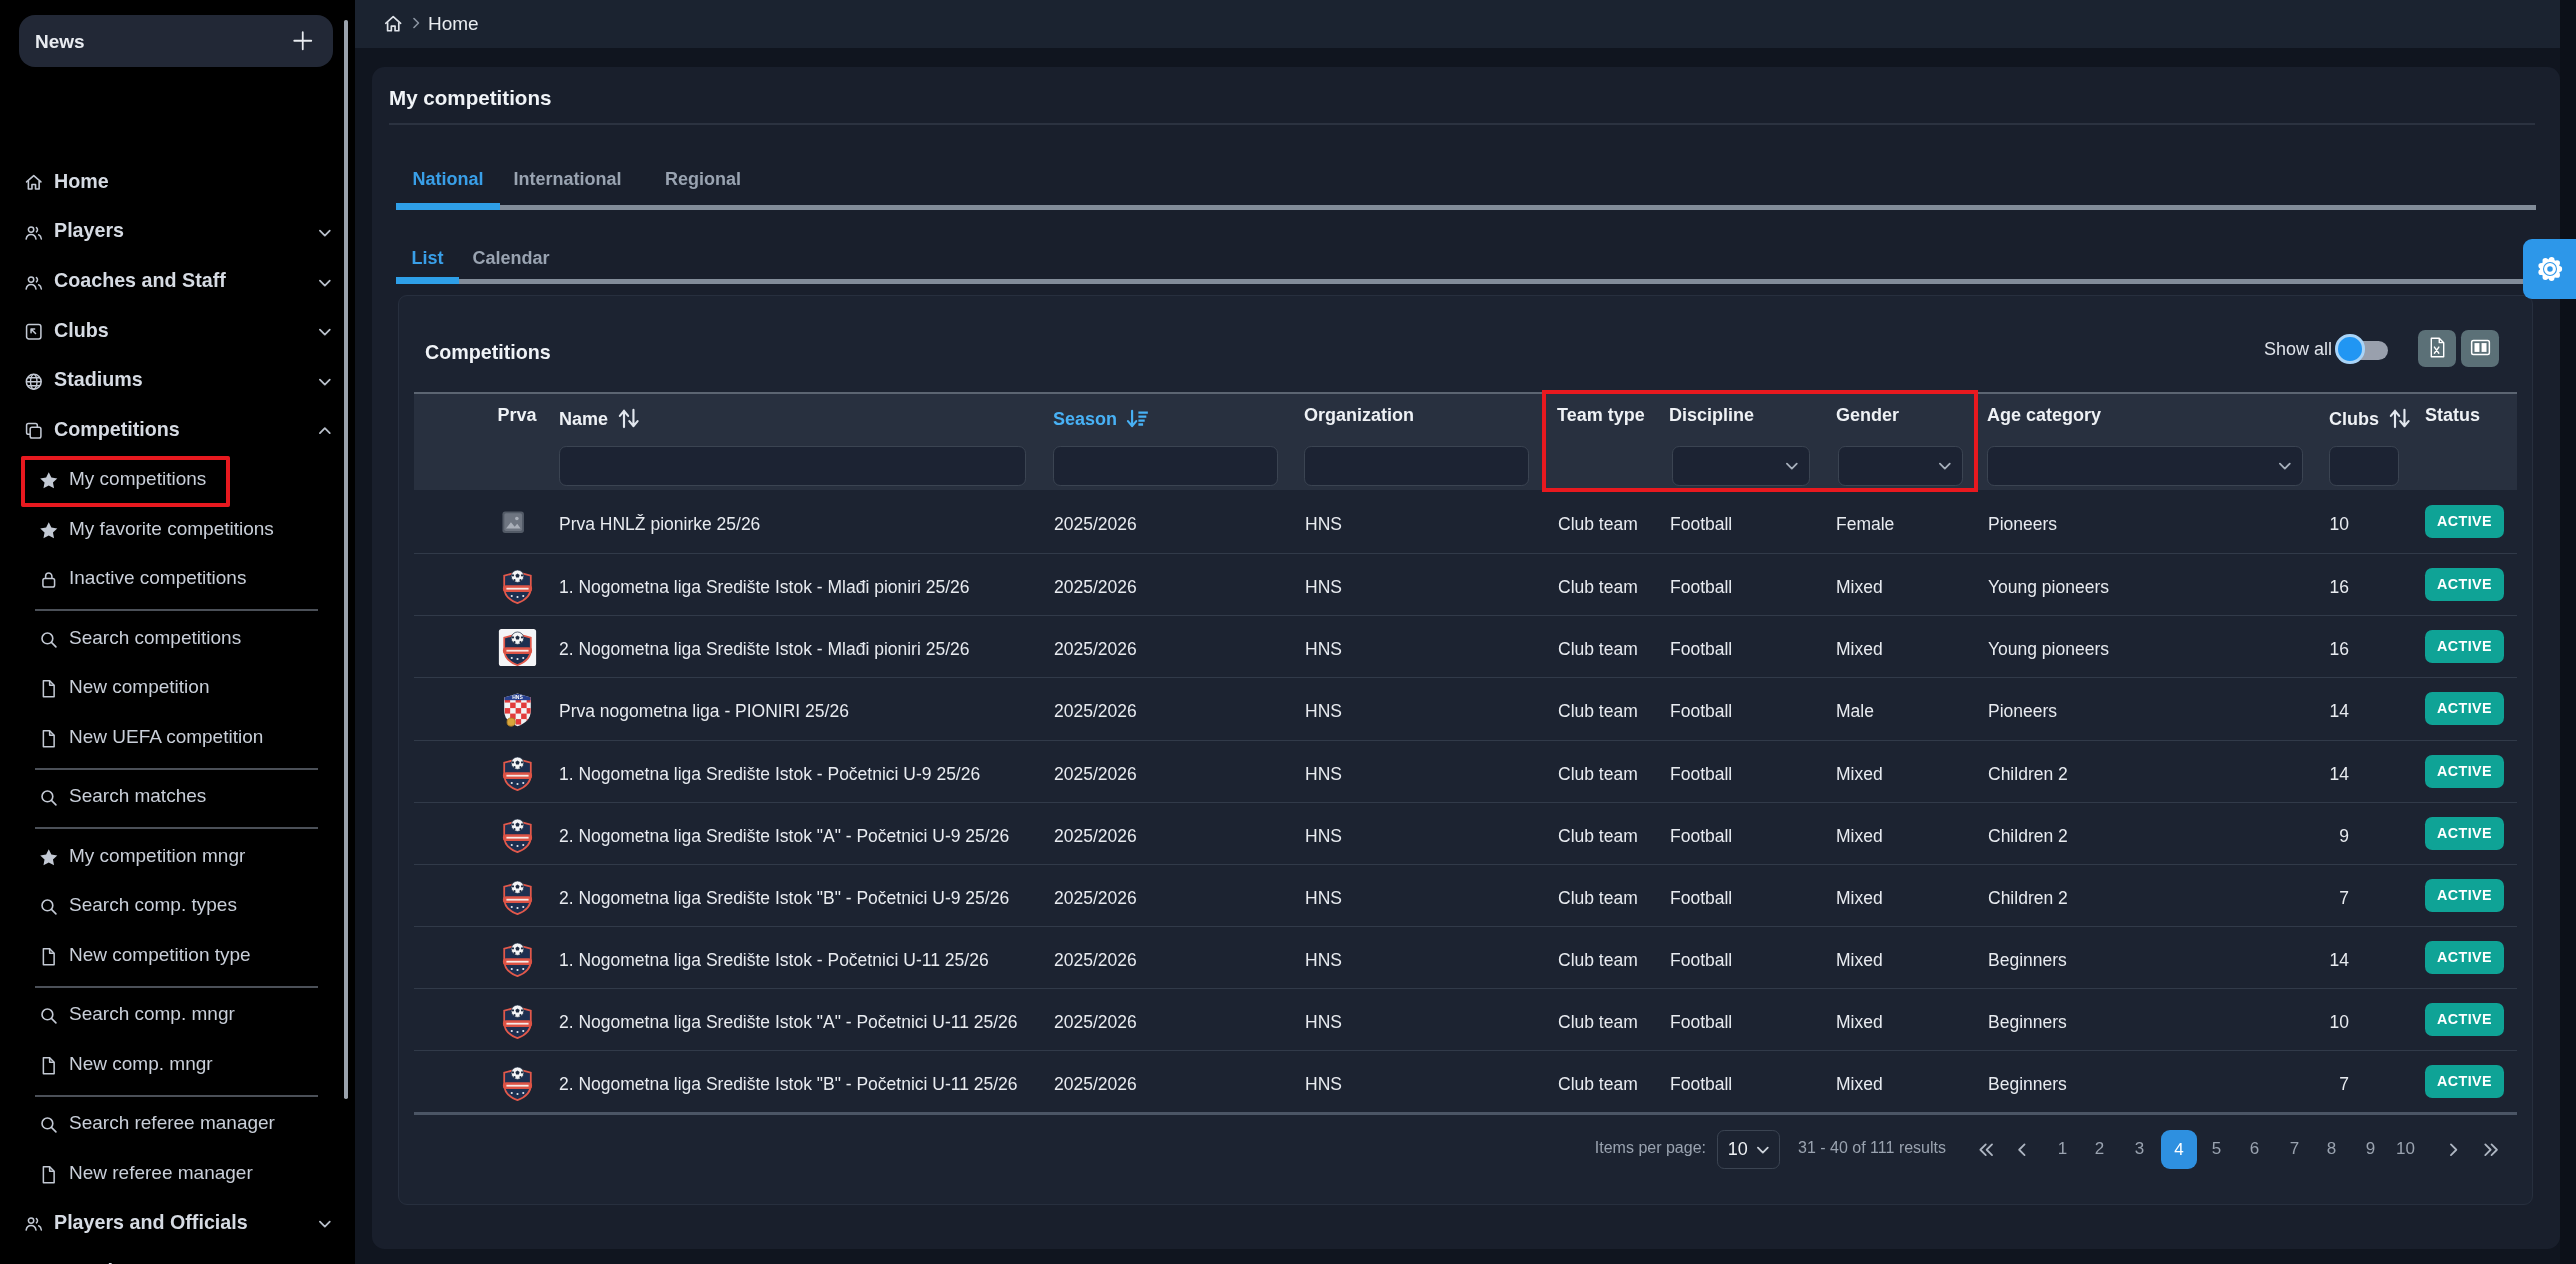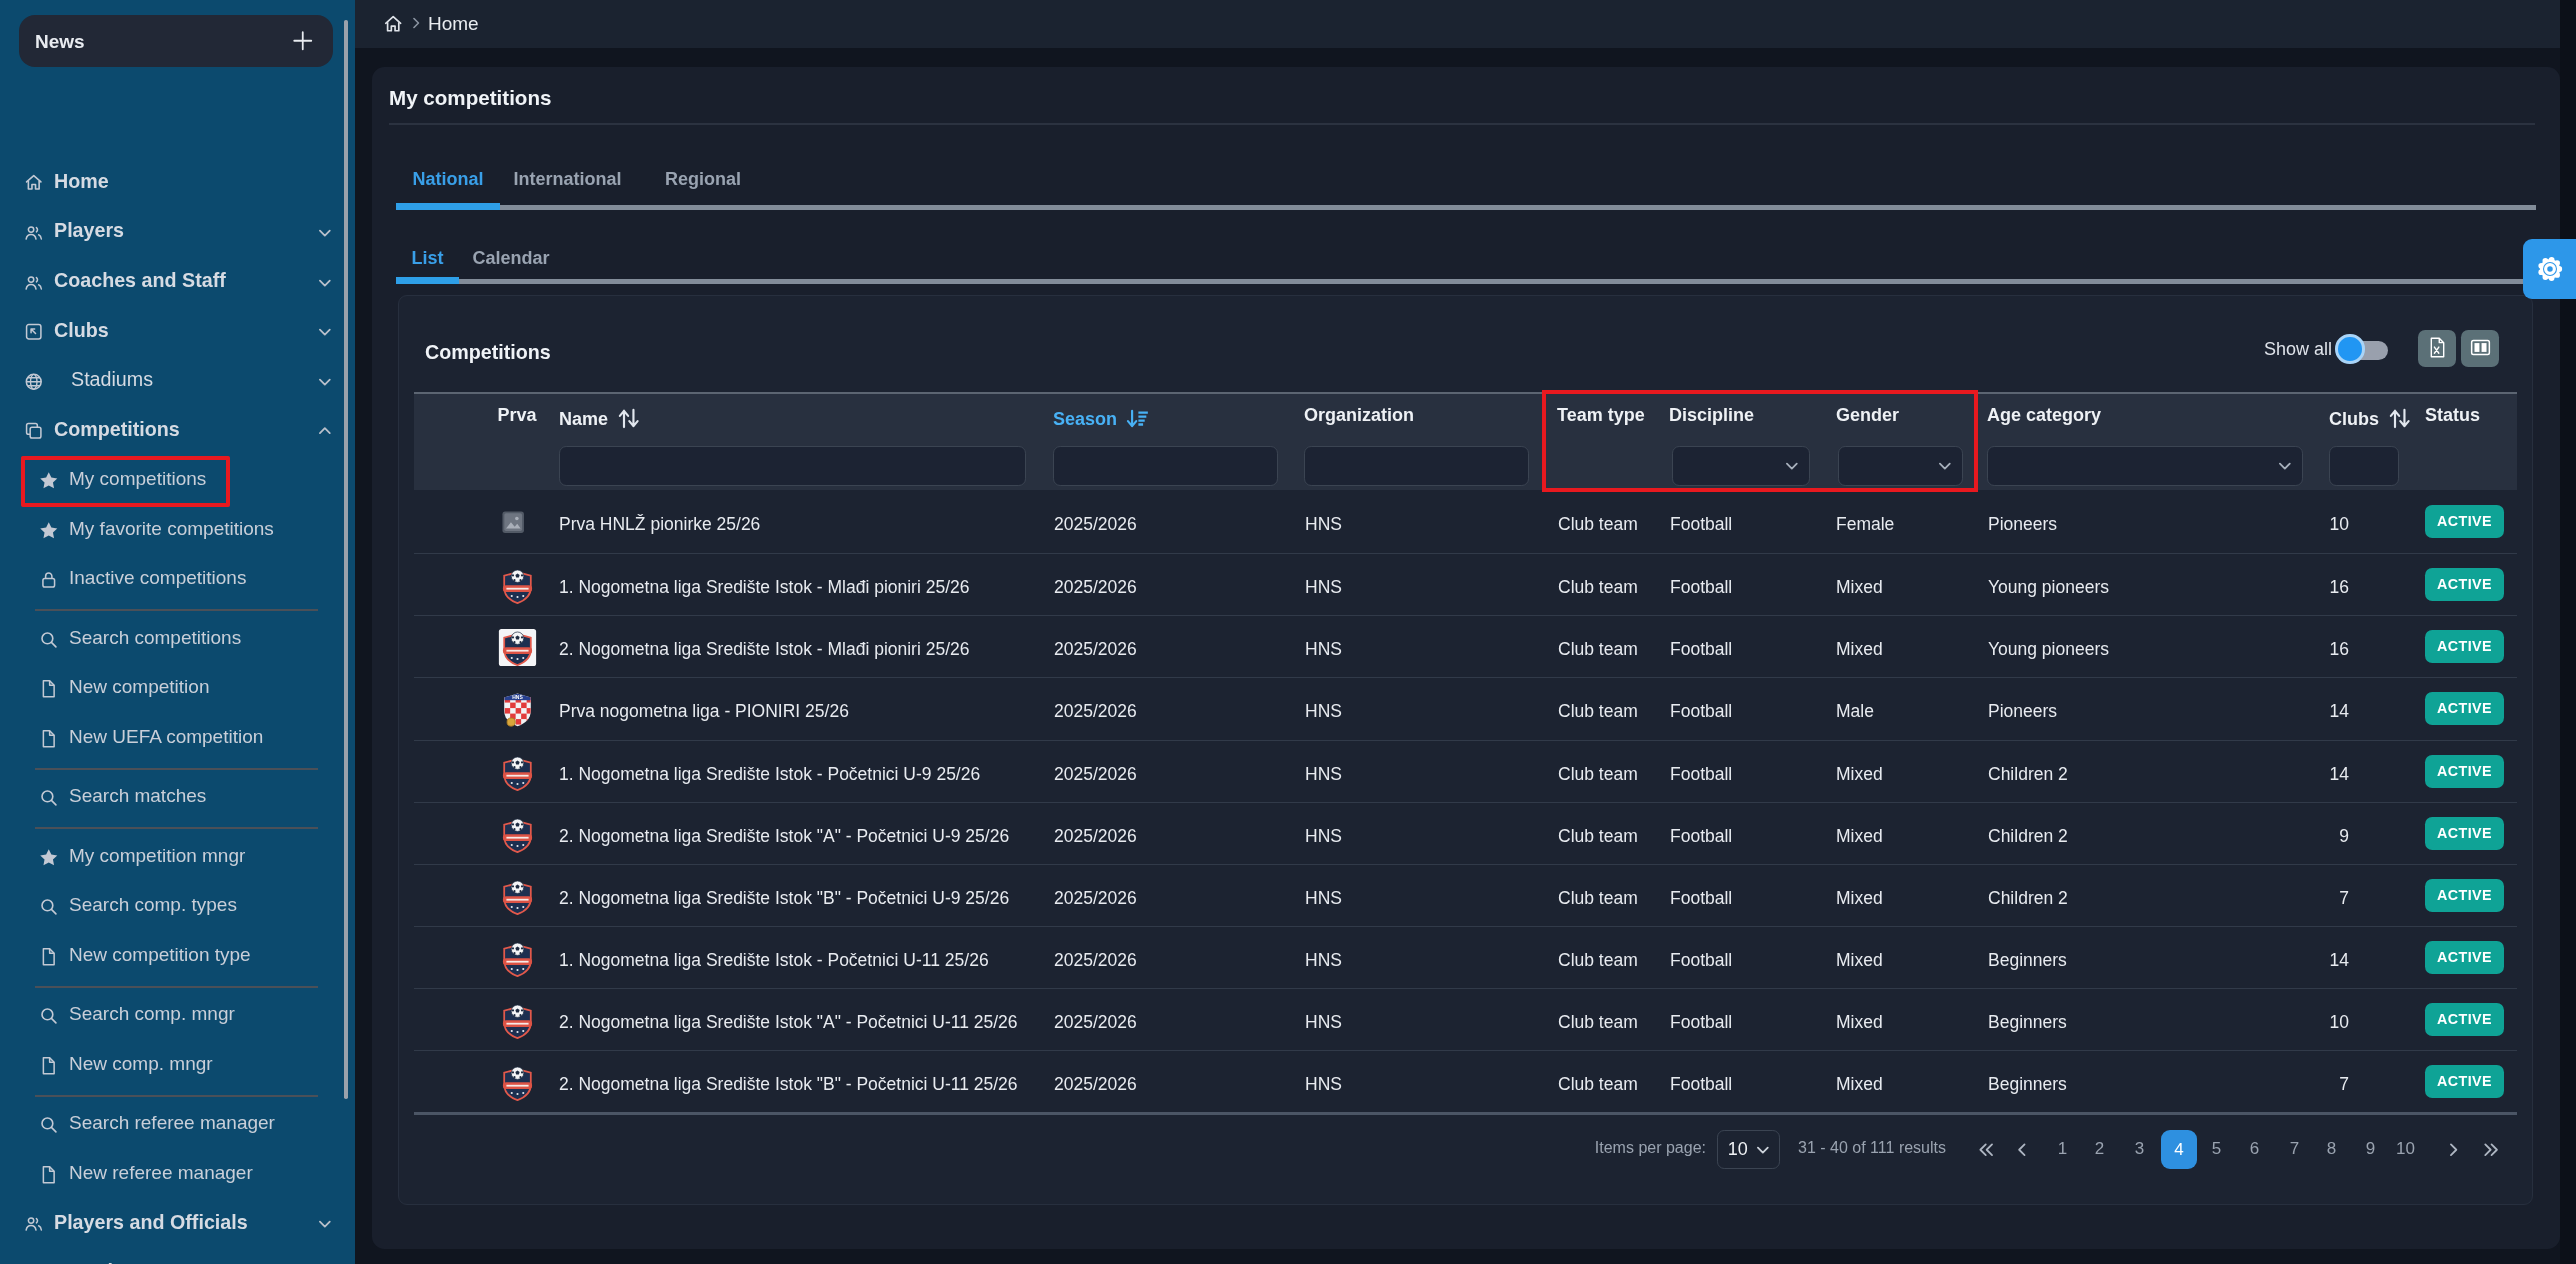--- a/index.html
+++ b/index.html
@@ -1,20 +1,20 @@
 <!DOCTYPE html>
 <html style="font-size:14.3px"><head><meta charset="utf-8"><title>My competitions</title>
 <style>
 *{margin:0;padding:0;box-sizing:border-box}
 body{width:2576px;height:1265px;background:#0c1018;font-family:"Liberation Sans",sans-serif;position:relative;overflow:hidden}
 .abs{position:absolute}
 </style></head>
 <body>
 
-<div class="abs" style="left:0;top:0;width:355px;height:1265px;background:#0c4a6e">
+<div class="abs" style="left:0;top:0;width:355px;height:1265px;background:#000000">
   <div class="abs" style="left:19px;top:15px;width:314px;height:52px;background:#222836;border-radius:16px">
     <span class="abs" style="left:16px;top:16px;font-size:19px;font-weight:bold;color:#e9ecf1">News</span>
     <span class="abs" style="left:273px;top:15px"><svg width="21.5" height="21.5" viewBox="0 0 24 24" style="">
           <path d="M12 2.5v19M2.5 12h19" stroke="#e8ebf0" stroke-width="2" stroke-linecap="round"></path>
         </svg></span>
   </div>
   <div style="position:absolute;left:23px;top:172px;width:21.5px;height:21.5px"><svg width="21.5" height="21.5" viewBox="0 0 24 24" style="">
         <path d="M4 11 12 4l8 7" fill="none" stroke="#c3c9d4" stroke-width="1.8" stroke-linecap="round" stroke-linejoin="round"></path>
         <path d="M6 10v9h4v-5h4v5h4v-9" fill="none" stroke="#c3c9d4" stroke-width="1.8" stroke-linejoin="round"></path>
       </svg></div>
@@ -49,21 +49,21 @@
 <div style="position:absolute;left:315px;top:322px"><svg width="19.7" height="19.7" viewBox="0 0 22 22" style="">
         <g transform="rotate(0 11 11)">
           <path d="M5.5 8.5 11 14l5.5-5.5" fill="none" stroke="#b9c0cb" stroke-width="2" stroke-linecap="round" stroke-linejoin="round"></path>
         </g>
       </svg></div>
 <div style="position:absolute;left:23px;top:371px;width:21.5px;height:21.5px"><svg width="21.5" height="21.5" viewBox="0 0 24 24" style="">
         <circle cx="12" cy="12" r="8.3" fill="none" stroke="#c3c9d4" stroke-width="1.7"></circle>
         <ellipse cx="12" cy="12" rx="3.6" ry="8.3" fill="none" stroke="#c3c9d4" stroke-width="1.5"></ellipse>
         <path d="M3.7 12h16.6M5 7.5h14M5 16.5h14" fill="none" stroke="#c3c9d4" stroke-width="1.5"></path>
       </svg></div>
-<div style="position:absolute;left:71px;top:368px;font-size:19.7px;font-weight:normal;color:#d6dbe3;white-space:nowrap">Stadiums</div>
+<div style="position:absolute;left:54px;top:368px;font-size:19.7px;font-weight:bold;color:#d6dbe3;white-space:nowrap">Stadiums</div>
 <div style="position:absolute;left:315px;top:372px"><svg width="19.7" height="19.7" viewBox="0 0 22 22" style="">
         <g transform="rotate(0 11 11)">
           <path d="M5.5 8.5 11 14l5.5-5.5" fill="none" stroke="#b9c0cb" stroke-width="2" stroke-linecap="round" stroke-linejoin="round"></path>
         </g>
       </svg></div>
 <div style="position:absolute;left:23px;top:420px;width:21.5px;height:21.5px"><svg width="21.5" height="21.5" viewBox="0 0 24 24" style="">
         <rect x="8" y="8" width="12" height="12" rx="2" fill="none" stroke="#c3c9d4" stroke-width="1.7"></rect>
         <path d="M16 8V6a2 2 0 0 0-2-2H6a2 2 0 0 0-2 2v8a2 2 0 0 0 2 2h2" fill="none" stroke="#c3c9d4" stroke-width="1.7"></path>
       </svg></div>
 <div style="position:absolute;left:54px;top:418px;font-size:19.7px;font-weight:bold;color:#d6dbe3;white-space:nowrap">Competitions</div>

